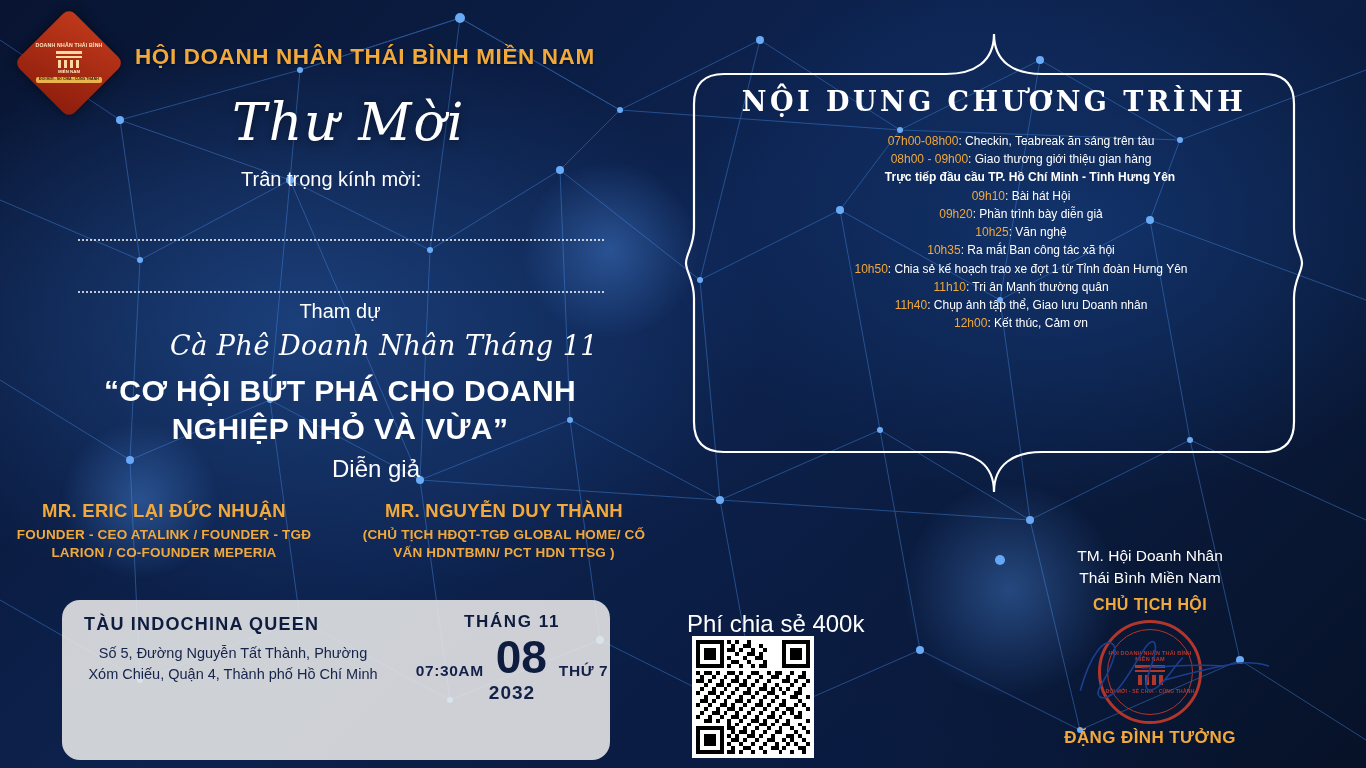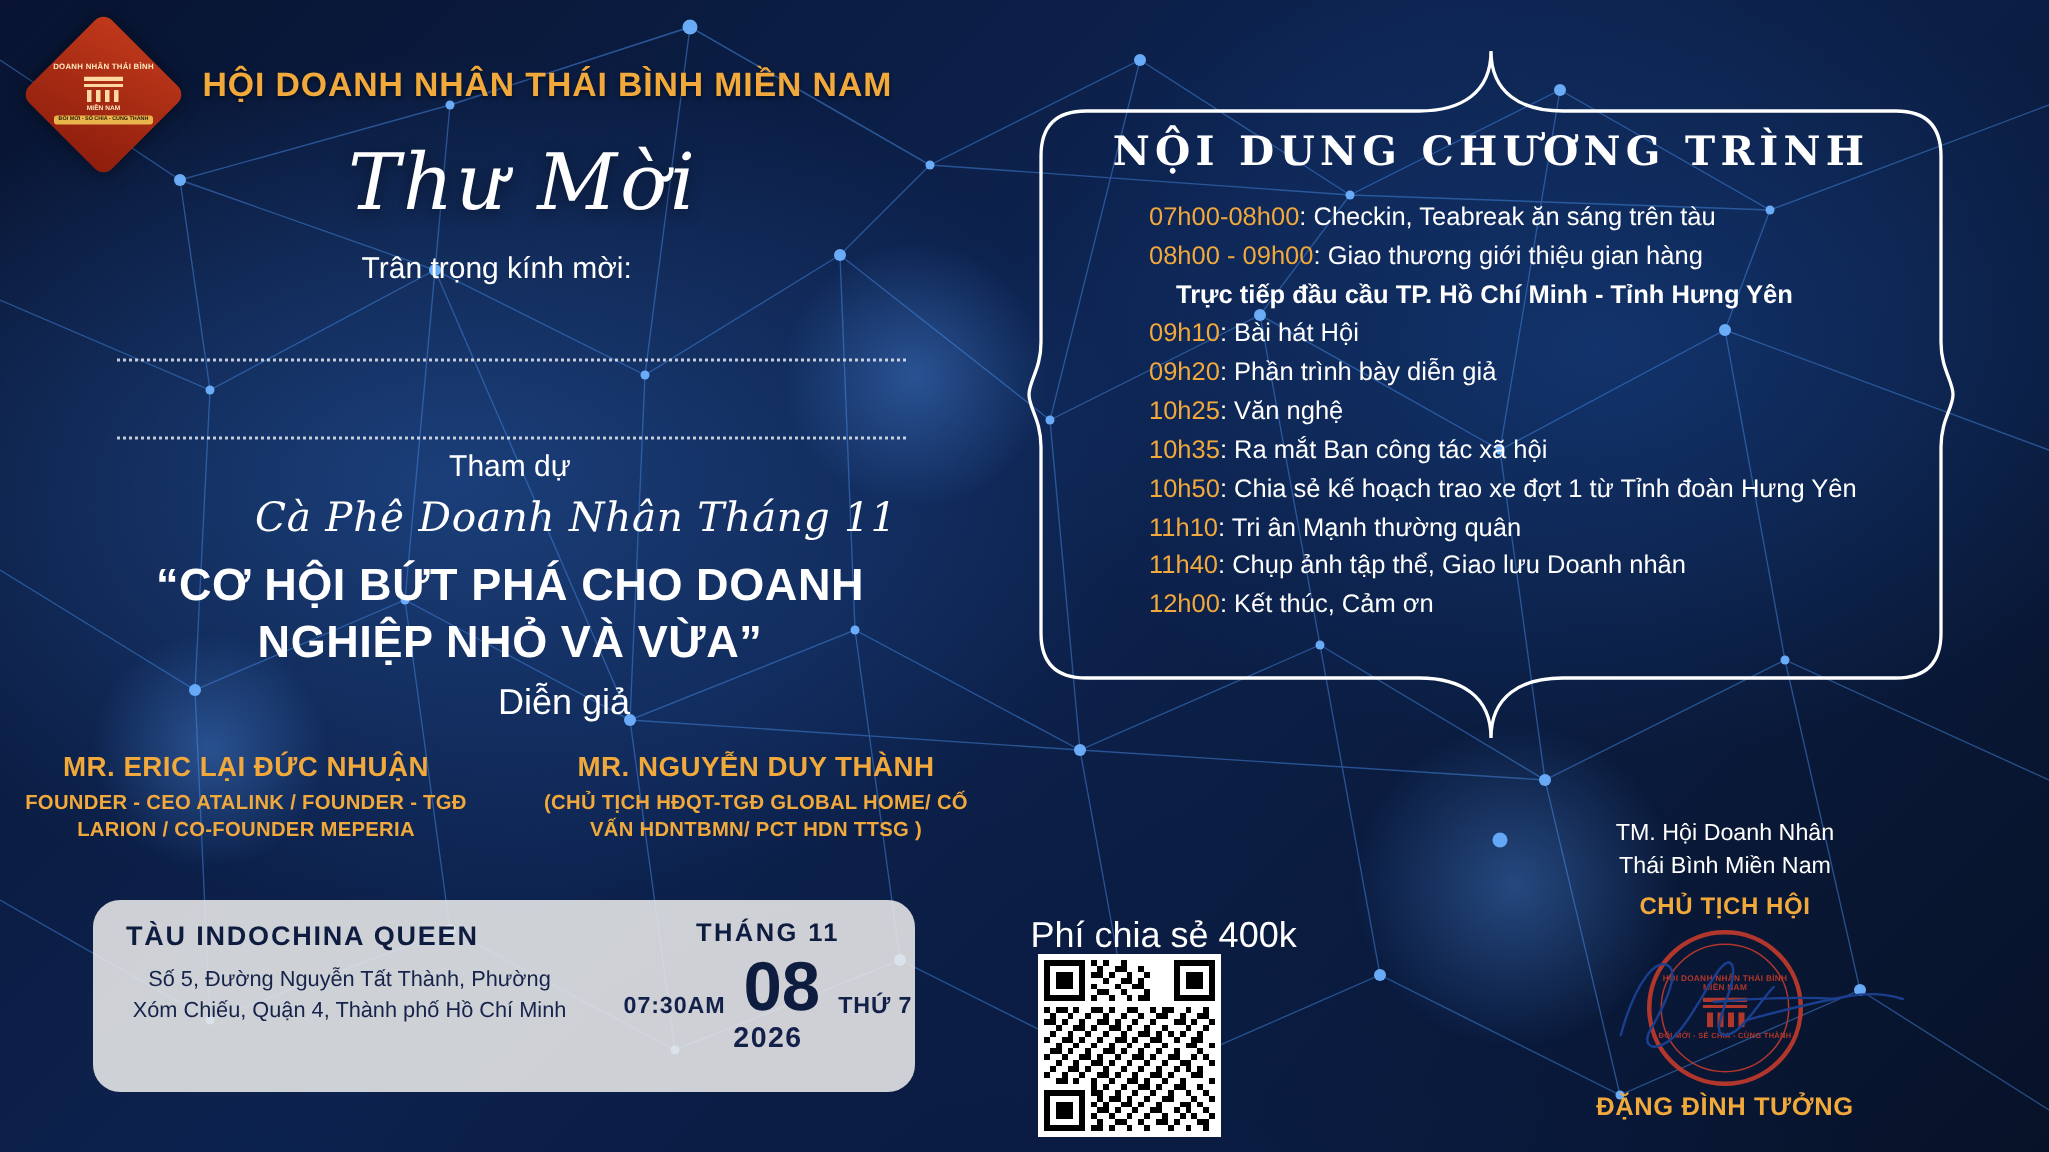--- a/index.html
+++ b/index.html
@@ -204,21 +204,21 @@
     line-height: 1.35;
     letter-spacing: .2px;
   }
 
   
   .info-card {
     position: absolute;
     left: 62px;
     top: 600px;
     width: 548px;
-    height: 128px;
+    height: 160px;
     background: rgba(233,233,233,.88);
     border-radius: 18px;
     color: #13214a;
     display: flex;
     gap: 22px;
   }
   .info-left {
     width: 330px;
     padding: 14px 10px 10px 22px;
     box-sizing: border-box;
@@ -296,23 +296,24 @@
     letter-spacing: 3.5px;
     color: #ffffff;
   }
   .agenda-list {
     position: absolute;
     left: 82px;
     top: 104px;
     width: 510px;
   }
   .ag-item {
-    font-size: 17px;
+    font-size: 12px;
     line-height: 1.52;
     color: #ffffff;
+    text-align: center;
   }
   .ag-time {
     color: #f2a93b;
     font-weight: 500;
   }
   .ag-item.highlight {
     font-weight: bold;
     padding-left: 18px;
   }
 
@@ -531,21 +532,21 @@
         <div class="venue">TÀU INDOCHINA QUEEN</div>
         <div class="addr">Số 5, Đường Nguyễn Tất Thành, Phường Xóm Chiếu, Quận 4, Thành phố Hồ Chí Minh</div>
       </div>
       <div class="info-right">
         <div class="month">THÁNG 11</div>
         <div class="row-mid">
           <div class="time-txt">07:30AM</div>
           <div class="daynum">08</div>
           <div class="weekday">THỨ 7</div>
         </div>
-        <div class="year">2026</div>
+        <div class="year">2032</div>
       </div>
     </div>
   </div>
 
   <div class="agenda">
     <svg class="frame" viewBox="0 0 620 470" preserveAspectRatio="none">
       <path d="M310,6 C310,34 290,46 262,46 L40,46 C20,46 10,56 10,76 L10,200
                C10,218 2,226 2,235 C2,244 10,252 10,270 L10,394
                C10,414 20,424 40,424 L262,424 C290,424 310,436 310,464
                C310,436 330,424 358,424 L580,424 C600,424 610,414 610,394

